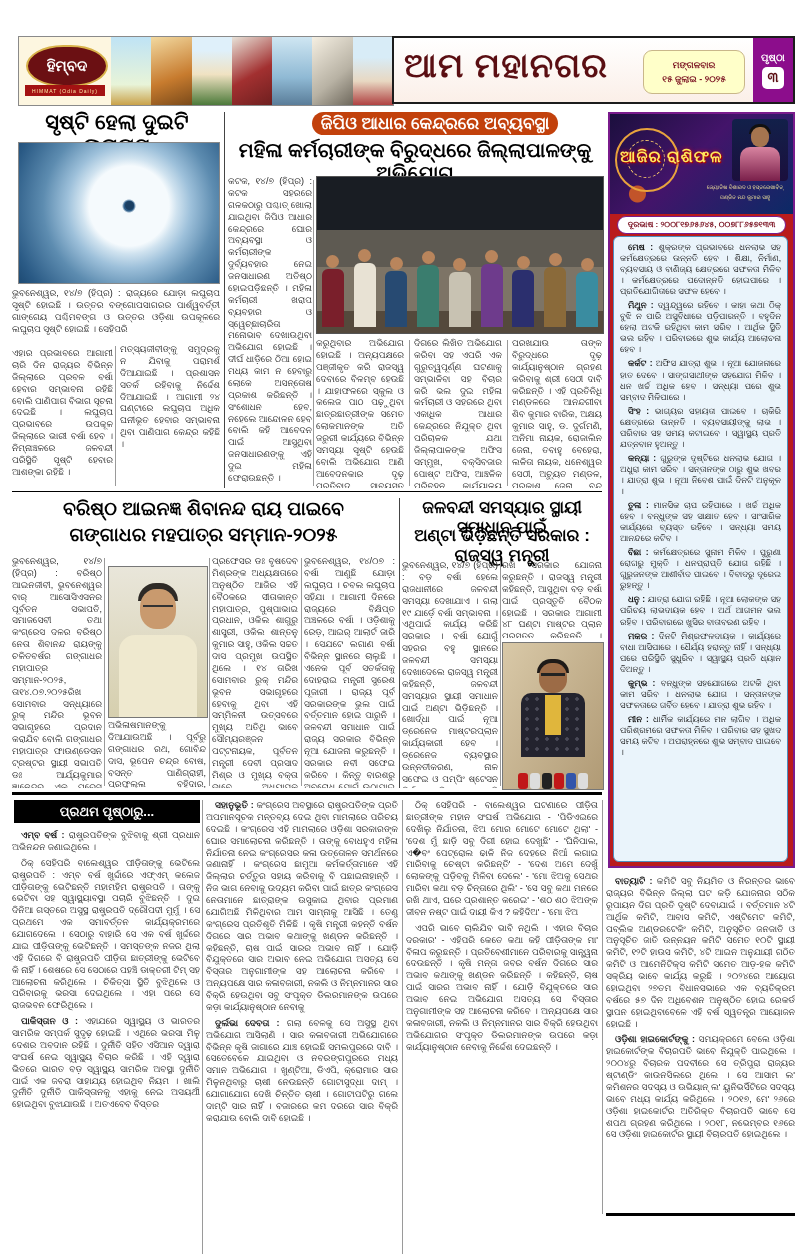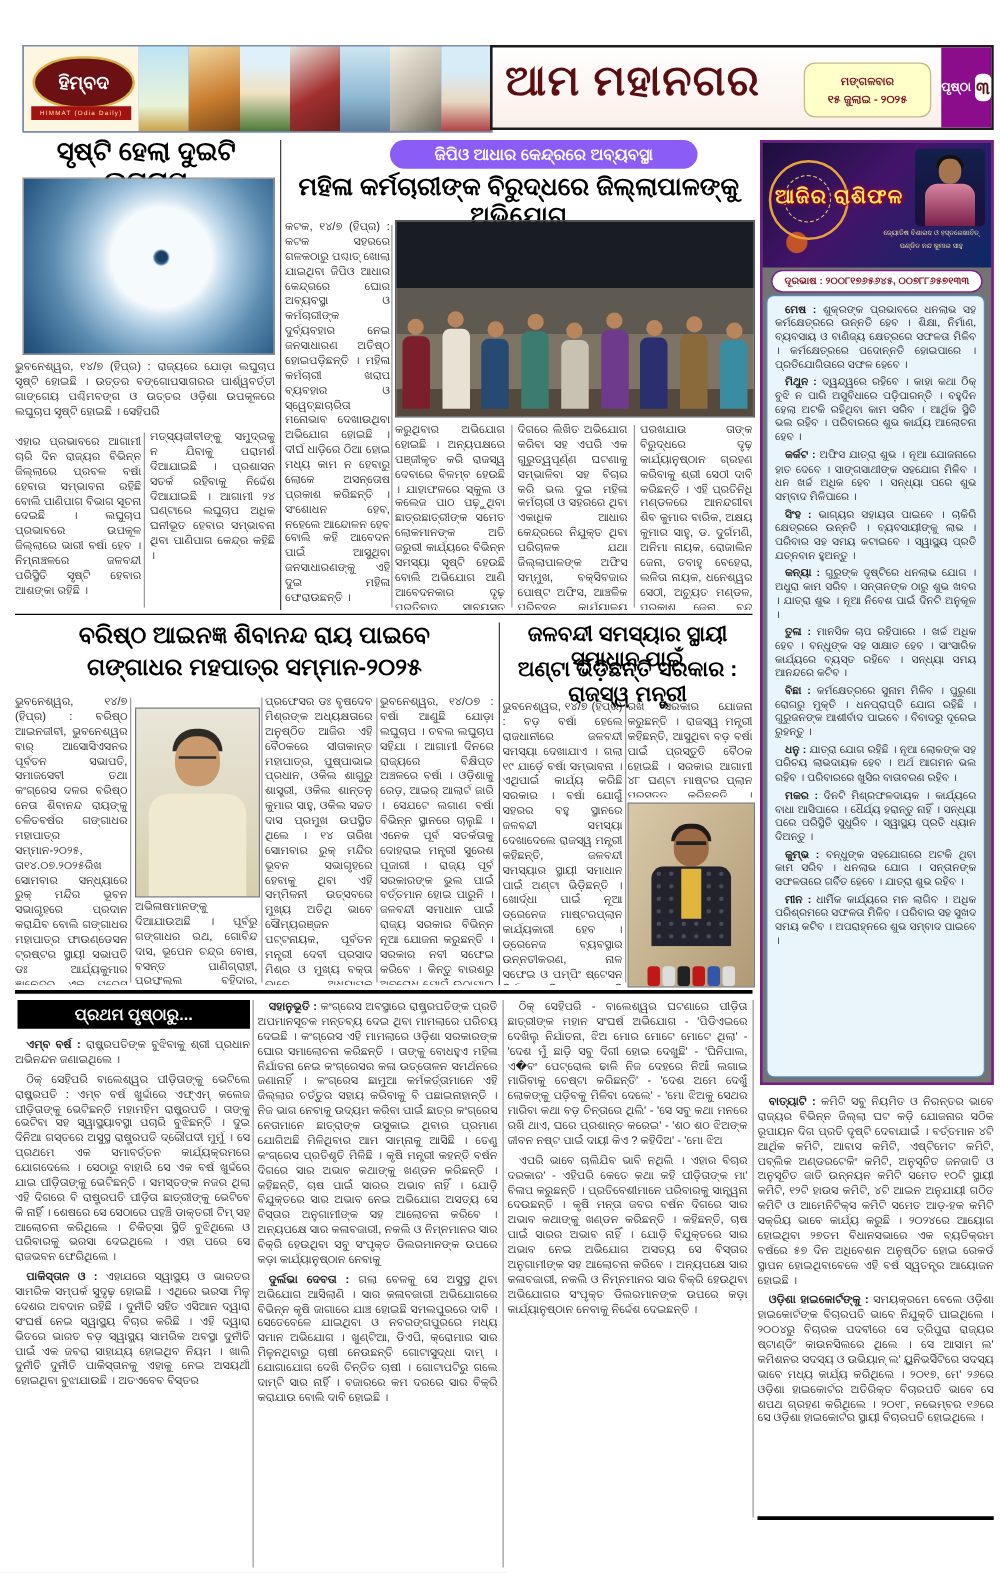--- a/index.html
+++ b/index.html
@@ -18,21 +18,21 @@
   #logo-left{width:92px;height:100%;background:#fdf6e0;position:relative;flex:none;}
   #logo-oval{position:absolute;left:7px;top:8px;width:78px;height:38px;background:#6b1013;border-radius:50% / 55%;
              color:#fff;font-weight:bold;font-size:15px;display:flex;align-items:center;justify-content:center;border:2px solid #d8b24a;}
   #logo-sub{position:absolute;left:6px;top:48px;width:80px;height:11px;background:#a31212;color:#ffe9a8;font-size:5px;
             display:flex;align-items:center;justify-content:center;letter-spacing:1px;}
   .tile{flex:1;height:100%;}
   #title-box{left:392px;top:36px;width:403px;height:68px;border:2px solid #1c1c1c;background:linear-gradient(#fff,#fbefe8);box-sizing:border-box;}
   #mast-title{position:absolute;left:10px;top:8px;font-size:34px;font-weight:bold;color:#5a0e12;letter-spacing:1px;}
   #date-box{position:absolute;right:48px;top:12px;width:100px;height:42px;background:#ffffc9;border:1px solid #c9b78a;
             border-radius:9px;color:#7a1020;font-size:9px;font-weight:bold;display:flex;flex-direction:column;align-items:center;justify-content:center;gap:3px;}
-  #page-strip{position:absolute;right:0;top:0;width:40px;height:64px;background:#8c0d8c;display:flex;flex-direction:row;align-items:center;justify-content:center;gap:3px;}
+  #page-strip{position:absolute;right:0;top:0;width:40px;height:64px;background:#8c0d8c;display:flex;flex-direction:column;align-items:center;justify-content:center;gap:3px;}
   #page-label{color:#fff;font-size:10px;font-weight:bold;}
   #page-num{width:22px;height:22px;background:#fff;border-radius:5px;color:#5a0e12;font-weight:bold;font-size:14px;display:flex;align-items:center;justify-content:center;}
   
   #cyclone{left:18px;top:142px;width:200px;height:140px;
      background:radial-gradient(circle at 55% 45%, #2c5c88 0 5px, #f5fafd 7px 40px, #cfe2ef 48px, #9dc0da 62px, #5d8cb0 86px, #2a5a85 120px, #1d4a73 100%);
      border:1px solid #888;}
   #cyclone .eye{position:absolute;left:106px;top:58px;width:9px;height:9px;border-radius:50%;background:#1b3f63;}
   #group-photo{left:316px;top:176px;width:286px;height:156px;border:1px solid #555;
      background:linear-gradient(#191d23 0 34%, #5e5a52 34% 58%, #7d7466 58% 86%, #54493c 86% 100%);overflow:hidden;}
   #group-photo .row{position:absolute;left:0;bottom:6px;width:100%;display:flex;justify-content:space-around;align-items:flex-end;}
@@ -47,24 +47,24 @@
   #minister{left:502px;top:642px;width:100px;height:146px;border:1px solid #777;background:linear-gradient(120deg,#d9c9a8,#b09a75);overflow:hidden;}
   #minister .hair{position:absolute;left:34px;top:16px;width:32px;height:14px;border-radius:16px 16px 0 0;background:#1e1a18;}
   #minister .face{position:absolute;left:36px;top:20px;width:28px;height:30px;border-radius:45%;background:#9c6b46;}
   #minister .glasses{position:absolute;left:38px;top:30px;width:24px;height:6px;border-top:3px solid #222;}
   #minister .vest{position:absolute;left:18px;top:50px;width:64px;height:64px;border-radius:10px 10px 0 0;
      background:radial-gradient(circle at 6px 6px,#4a4a58 1.5px,transparent 2px) 0 0/10px 10px,#23232e;}
   #minister .shirt{position:absolute;left:42px;top:52px;width:16px;height:40px;background:#e0b63c;}
   .mics{position:absolute;left:0;bottom:0;width:100%;height:26px;display:flex;align-items:flex-end;justify-content:center;gap:2px;}
   .mic{width:10px;height:16px;border-radius:3px;}
   
-  #kicker{left:312px;top:112px;width:246px;height:23px;background:#8b5cf6;border-radius:12px;color:#fff;
-          font-weight:bold;font-size:13px;display:flex;align-items:center;justify-content:center;}
-  
-  #horo{left:608px;top:112px;width:187px;height:756px;border:2px solid #7a1b8c;box-sizing:border-box;background:#737373;}
+  #kicker{left:312px;top:112px;width:246px;height:23px;background:#c2410c;border-radius:12px;color:#fff;
+          font-weight:bold;font-size:17px;display:flex;align-items:center;justify-content:center;}
+  
+  #horo{left:608px;top:112px;width:187px;height:756px;border:2px solid #7a1b8c;box-sizing:border-box;background:#b91c1c;}
   #horo-banner{position:absolute;left:0;top:0;width:100%;height:100px;
      background:radial-gradient(circle at 80% 20%,#4a7ac2 0 14px,transparent 15px),
                 radial-gradient(circle at 15% 80%,#c2542a 0 8px,transparent 9px),
                 linear-gradient(135deg,#1b0f3d,#43146a 45%,#0b2a66);overflow:hidden;}
   #zwheel{position:absolute;left:5px;top:14px;width:60px;height:60px;border:2px solid #e8a33d;border-radius:50%;}
   #zwheel:before{content:"";position:absolute;left:10px;top:10px;width:36px;height:36px;border:1px dashed #f0c26a;border-radius:50%;}
   #horo-title{position:absolute;left:10px;top:34px;width:115px;font-size:16px;font-weight:bold;color:#ffe95e;
      text-shadow:1px 1px 0 #a00,0 0 4px #d02;letter-spacing:1px;}
   #astro{position:absolute;right:5px;top:5px;width:56px;height:62px;background:linear-gradient(#12204a,#1b0f3d);border-radius:4px;overflow:hidden;}
   #astro .hair{position:absolute;left:17px;top:5px;width:22px;height:10px;border-radius:12px 12px 0 0;background:#111;}

